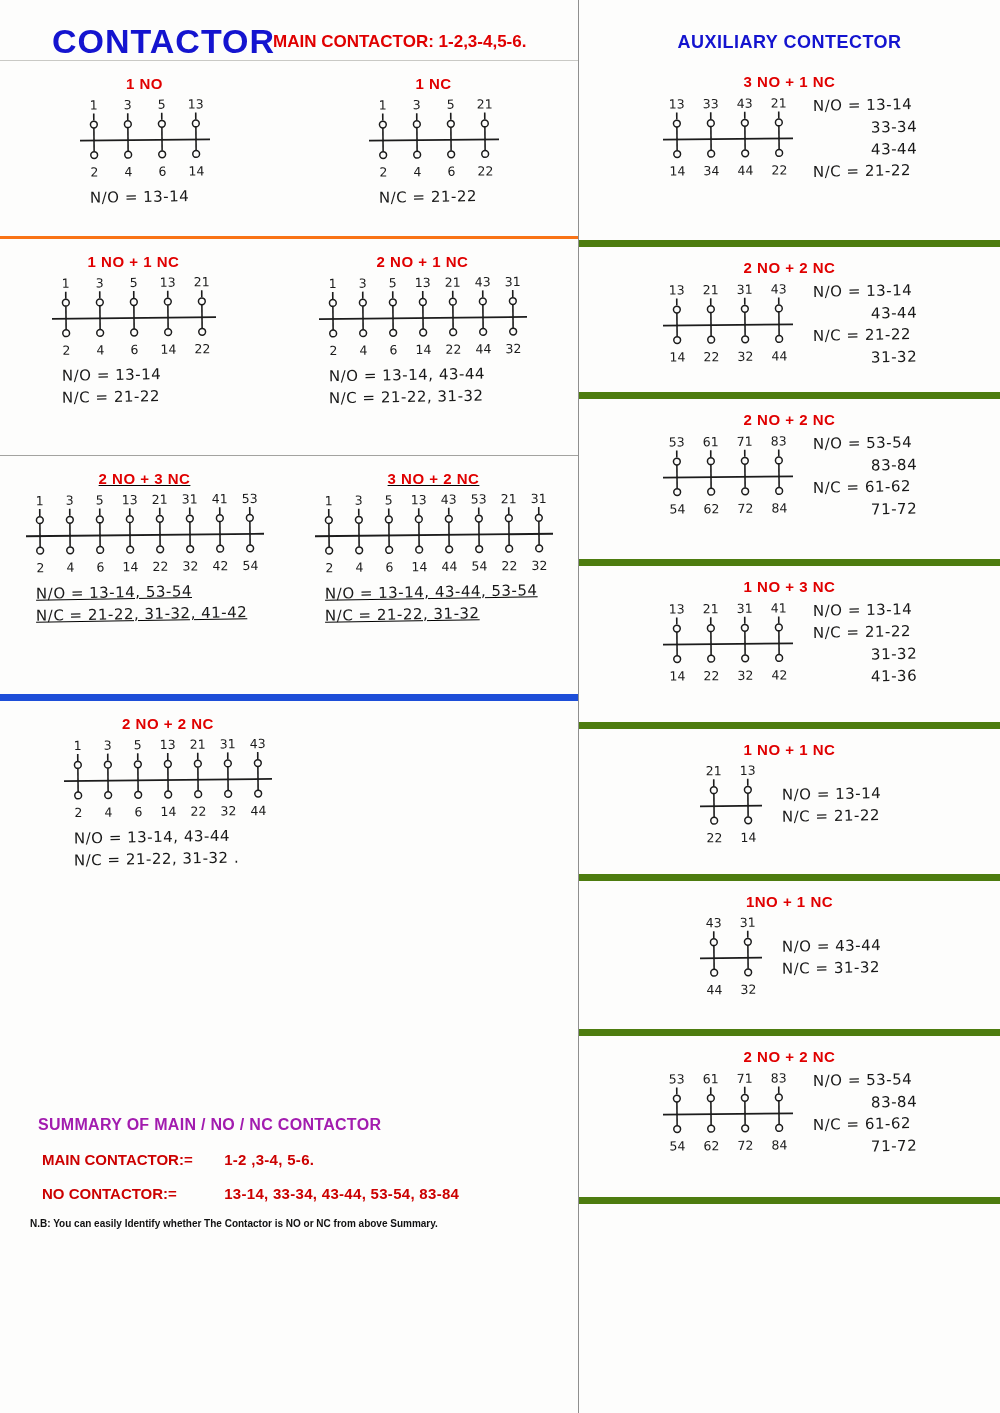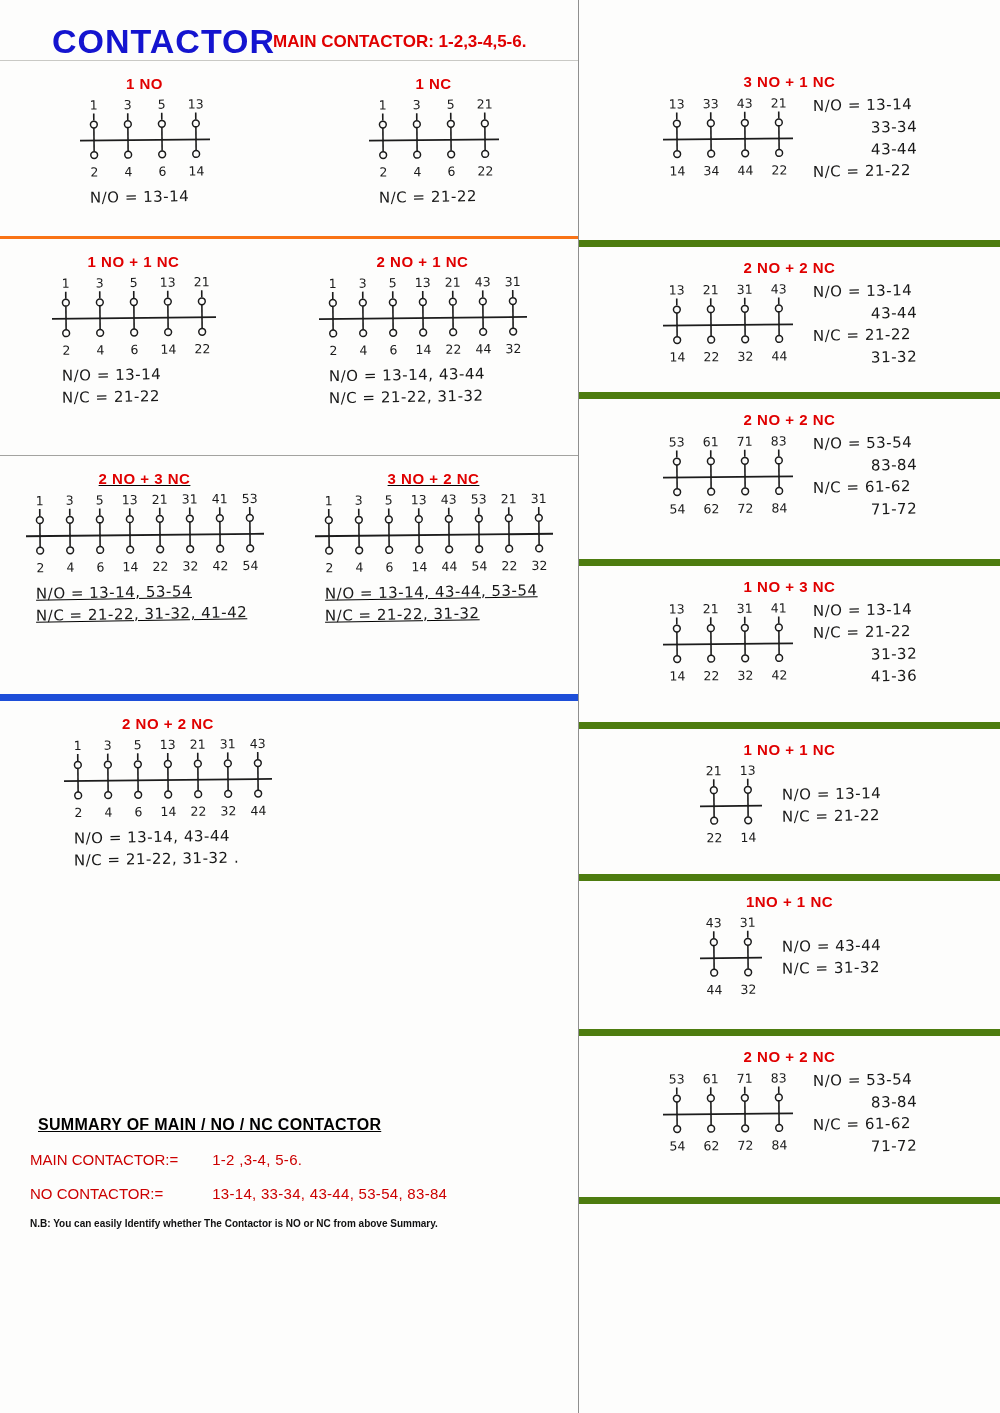--- a/index.html
+++ b/index.html
@@ -40,33 +40,34 @@
   .col-right .section:nth-child(1){height:186px;}
   .col-right .section:nth-child(2){height:152px;}
   .col-right .section:nth-child(3){height:167px;}
   .col-right .section:nth-child(4){height:163px;}
   .col-right .section:nth-child(5){height:152px;}
   .col-right .section:nth-child(6){height:155px;}
   .col-right .section:nth-child(7){height:168px;}
 
   
   .summary{position:absolute;left:30px;top:1116px;width:540px;}
-  .summary-heading{font-size:16px;font-weight:bold;color:#000000;padding-left:8px;letter-spacing:0.3px;text-decoration:underline;}
-  .summary-row{margin-top:17px;font-size:15px;font-weight:normal;color:#cc0000;}
+  .summary-heading{font-size:16px;font-weight:bold;color:#a21caf;padding-left:8px;letter-spacing:0.3px;}
+  .summary-row{margin-top:17px;font-size:15px;font-weight:bold;color:#cc0000;margin-left:12px;}
   .sum-label{display:inline-block;width:178px;}
   .sum-value{letter-spacing:0.3px;}
   .nb-note{margin-top:16px;font-size:10px;font-weight:bold;color:#111;}
 </style>
 </head>
 <body>
 
 <div class="page">
 
   <div class="main-title">CONTACTOR</div>
   <div class="main-subtitle">MAIN CONTACTOR: 1-2,3-4,5-6.</div>
+  <div class="aux-title">AUXILIARY CONTECTOR</div>
   <div class="header-rule"></div>
   <div class="v-divider"></div>
 
   <div class="col-left" id="col-left">
       <div class="left-row">
         <section class="section below">
           <div class="sec-label">1 NO</div>
           <div class="sec-body">
             <svg width="134" height="86" class="diagram" style="font-family:'DejaVu Sans',sans-serif">
               <line x1="2" y1="44" x2="132" y2="44" stroke="#1c1c1c" stroke-width="1.8"></line>

